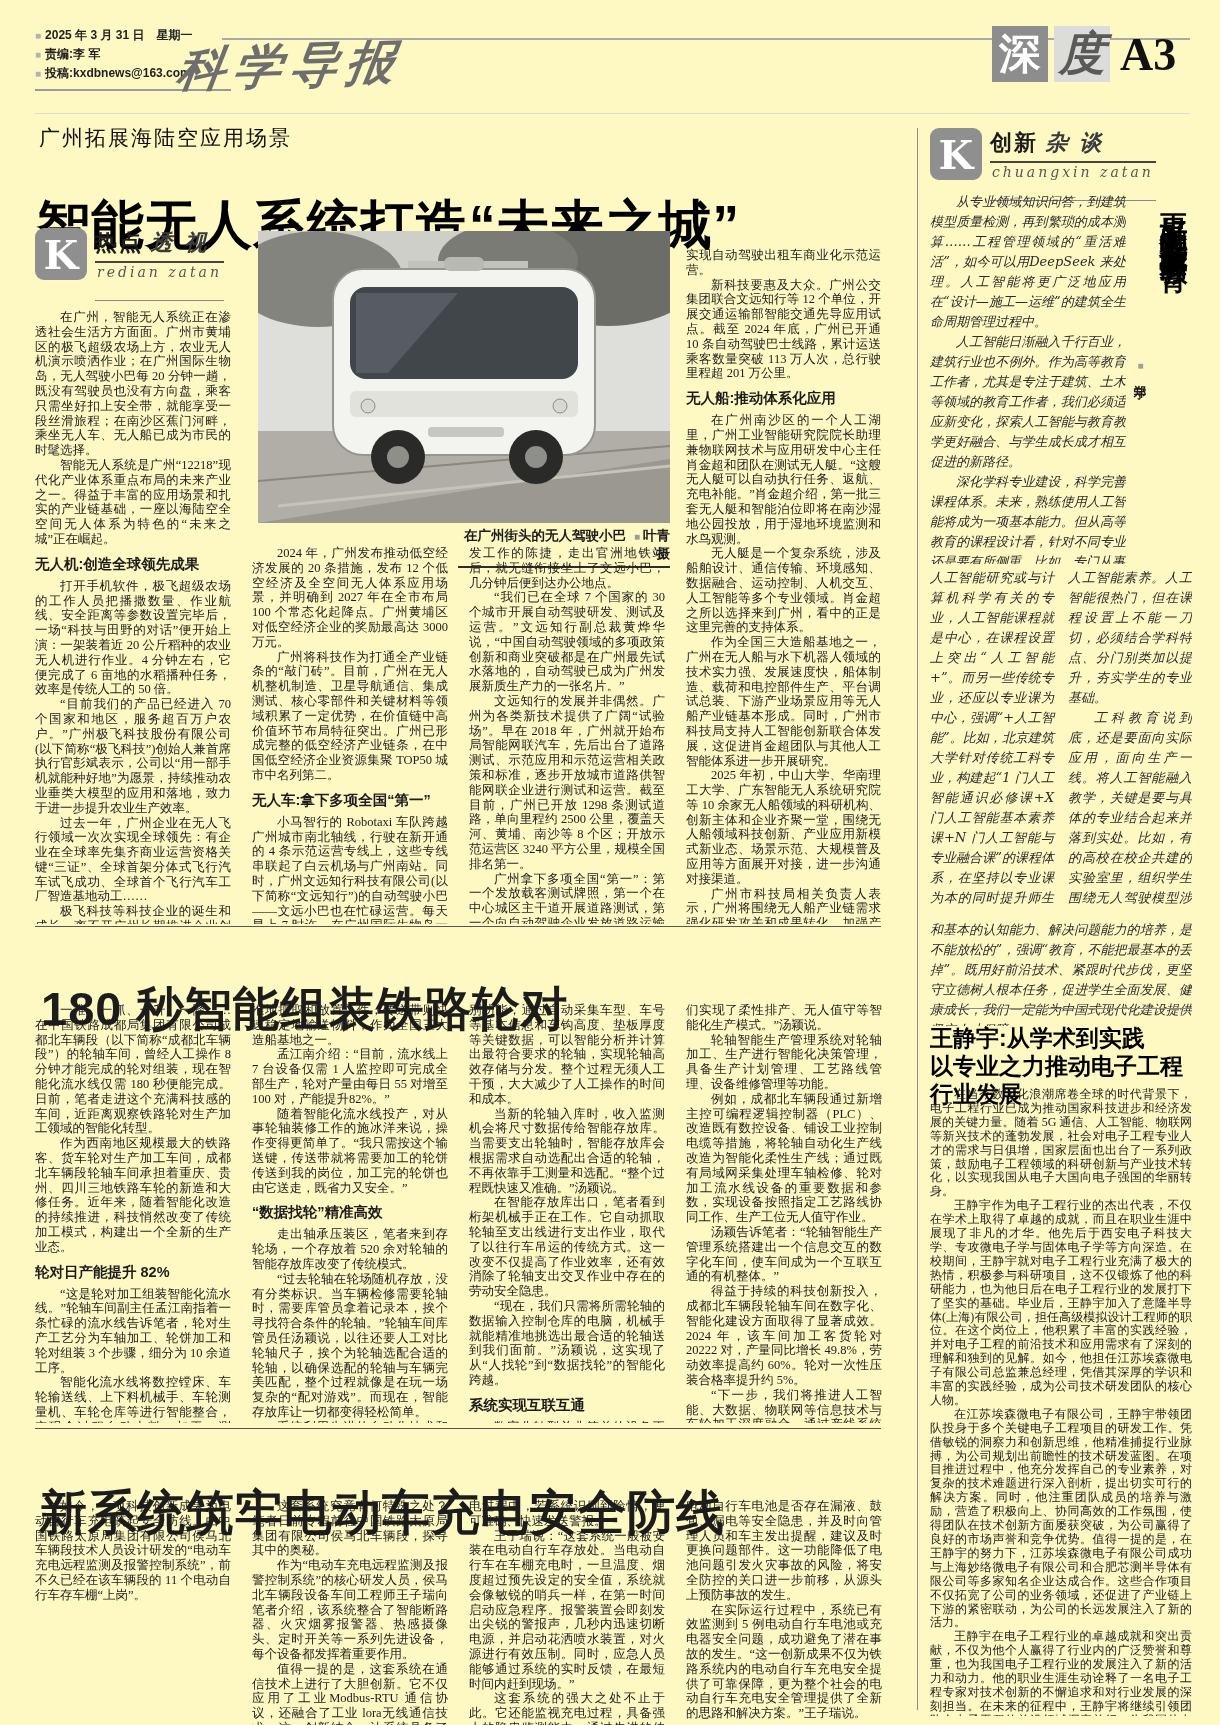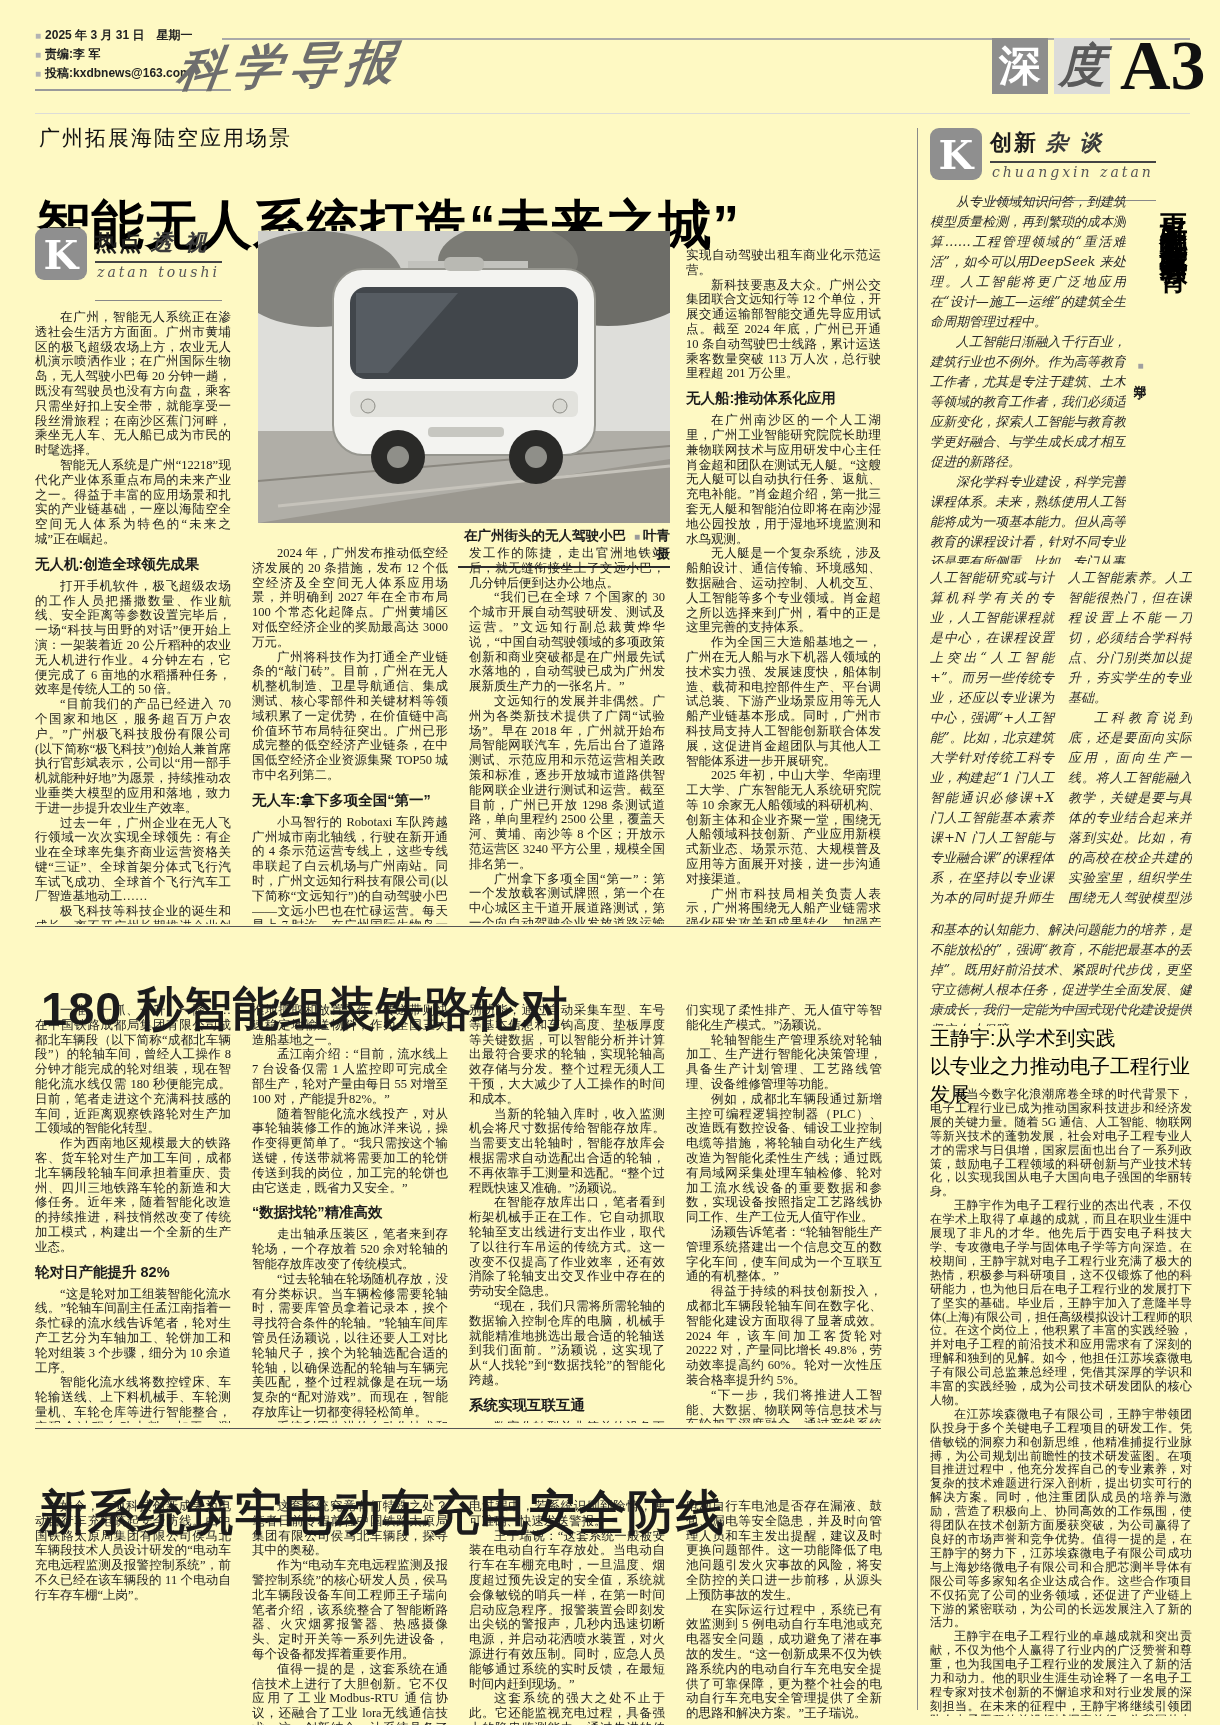--- a/index.html
+++ b/index.html
@@ -11,21 +11,21 @@
   .date-block .row::before{content:"■";color:#b3b3b3;margin-right:4px;font-size:10px;}
   .masthead{position:absolute;left:178px;top:34px;font-family:"DejaVu Serif",serif;font-style:italic;font-weight:bold;
             font-size:48px;color:#6e6e6e;letter-spacing:8px;transform:skewX(-10deg) rotate(-2deg);}
   .header-rule{position:absolute;left:222px;top:38px;width:968px;height:2px;background:#aaaaa8;}
   .header-sep{position:absolute;left:35px;top:113px;width:1155px;height:1px;background:#dcdcd8;}
   .depth-group{position:absolute;left:992px;top:26px;display:flex;align-items:center;gap:6px;}
   .depth-box1{width:56px;height:56px;background:#8d8d8d;color:#fff;display:flex;align-items:center;justify-content:center;
               font-size:42px;font-weight:bold;font-family:"Liberation Sans",sans-serif;}
   .depth-box2{width:56px;height:56px;background:#dcdcd9;color:#5a5a5a;display:flex;align-items:center;justify-content:center;
               font-size:46px;font-weight:bold;font-family:"DejaVu Serif",serif;font-style:italic;}
-  .page-no{font-size:70px;font-weight:bold;font-family:"Liberation Serif",serif;color:#111;margin-left:4px;}
+  .page-no{font-size:46px;font-weight:bold;font-family:"Liberation Serif",serif;color:#111;margin-left:4px;}
   
   .col{position:absolute;text-align:justify;overflow:hidden;}
   .para{font-size:12.5px;line-height:14.8px;margin:0;text-indent:2em;}
   .para.ni{text-indent:0;}
   .col-subhead{font-family:"Liberation Sans",sans-serif;font-size:14.5px;font-weight:bold;margin:8px 0 5px;text-align:left;}
   .byline{text-align:right;font-weight:bold;font-size:13px;font-family:"Liberation Sans",sans-serif;margin-top:3px;}
   
   .main-article{position:absolute;left:35px;top:122px;width:846px;height:804px;}
   .kicker{position:absolute;left:4px;top:2px;font-family:"Liberation Sans",sans-serif;font-size:21px;color:#111;letter-spacing:2px;}
   .main-headline{position:absolute;left:2px;top:32px;width:100%;font-family:"Liberation Sans",sans-serif;
@@ -72,21 +72,21 @@
   .v-headline{position:absolute;right:0;top:0;height:100%;writing-mode:vertical-rl;font-family:"Liberation Sans",sans-serif;
               font-weight:900;font-size:28px;letter-spacing:4px;color:#000;}
   .v-byline{position:absolute;right:44px;top:168px;writing-mode:vertical-rl;font-size:12.5px;font-weight:bold;
             font-family:"Liberation Sans",sans-serif;}
   .v-byline::before{content:"■";color:#a0a0a0;font-size:10px;margin-bottom:4px;}
   .sb-middle{position:absolute;left:0;top:440px;width:262px;height:344px;column-count:2;column-gap:14px;
              column-fill:auto;text-align:justify;overflow:hidden;}
   .sb-ending{position:absolute;left:0;top:792px;width:262px;height:106px;text-align:justify;overflow:hidden;}
   .sb-divider{position:absolute;left:0;top:880px;width:262px;height:1px;background:#8a8a8a;}
   .profile-title{position:absolute;left:0;top:896px;width:262px;font-family:"Liberation Sans",sans-serif;
-                 font-weight:400;font-size:20px;line-height:28px;color:#000;}
+                 font-weight:700;font-size:23px;line-height:28px;color:#000;}
   .profile-body{position:absolute;left:0;top:960px;width:262px;height:628px;text-align:justify;overflow:hidden;}
   .profile-body .para{font-size:12px;line-height:13.9px;}
 </style>
 </head>
 <body>
 
 <div class="page">
 
   <div class="date-block">
     <div class="row">2025 年 3 月 31 日　星期一</div>
@@ -106,21 +106,21 @@
     <div class="kicker">广州拓展海陆空应用场景</div>
     <h1 class="main-headline">智能无人系统打造“未来之城”</h1>
 
     <div class="badge-row main-badge">
       <div class="badge-k">K</div>
       <div class="badge-text">
         <div class="badge-title">
           <span class="t1">热点</span>
           <span class="t2">透 视</span>
         </div>
-        <div class="badge-pinyin">zatan  toushi</div>
+        <div class="badge-pinyin">redian  zatan</div>
       </div>
     </div>
 
     <figure class="figure" style="margin:5px">
       <svg width="412" height="292" viewBox="0 0 412 292" role="img">
         <rect x="0" y="0" width="412" height="292" fill="#dededa"></rect>
         <rect x="0" y="0" width="412" height="80" fill="#cfcfca"></rect>
         <ellipse cx="60" cy="48" rx="85" ry="48" fill="#84847f"></ellipse>
         <ellipse cx="350" cy="40" rx="95" ry="55" fill="#6d6d68"></ellipse>
         <ellipse cx="250" cy="30" rx="70" ry="38" fill="#7b7b75"></ellipse>

